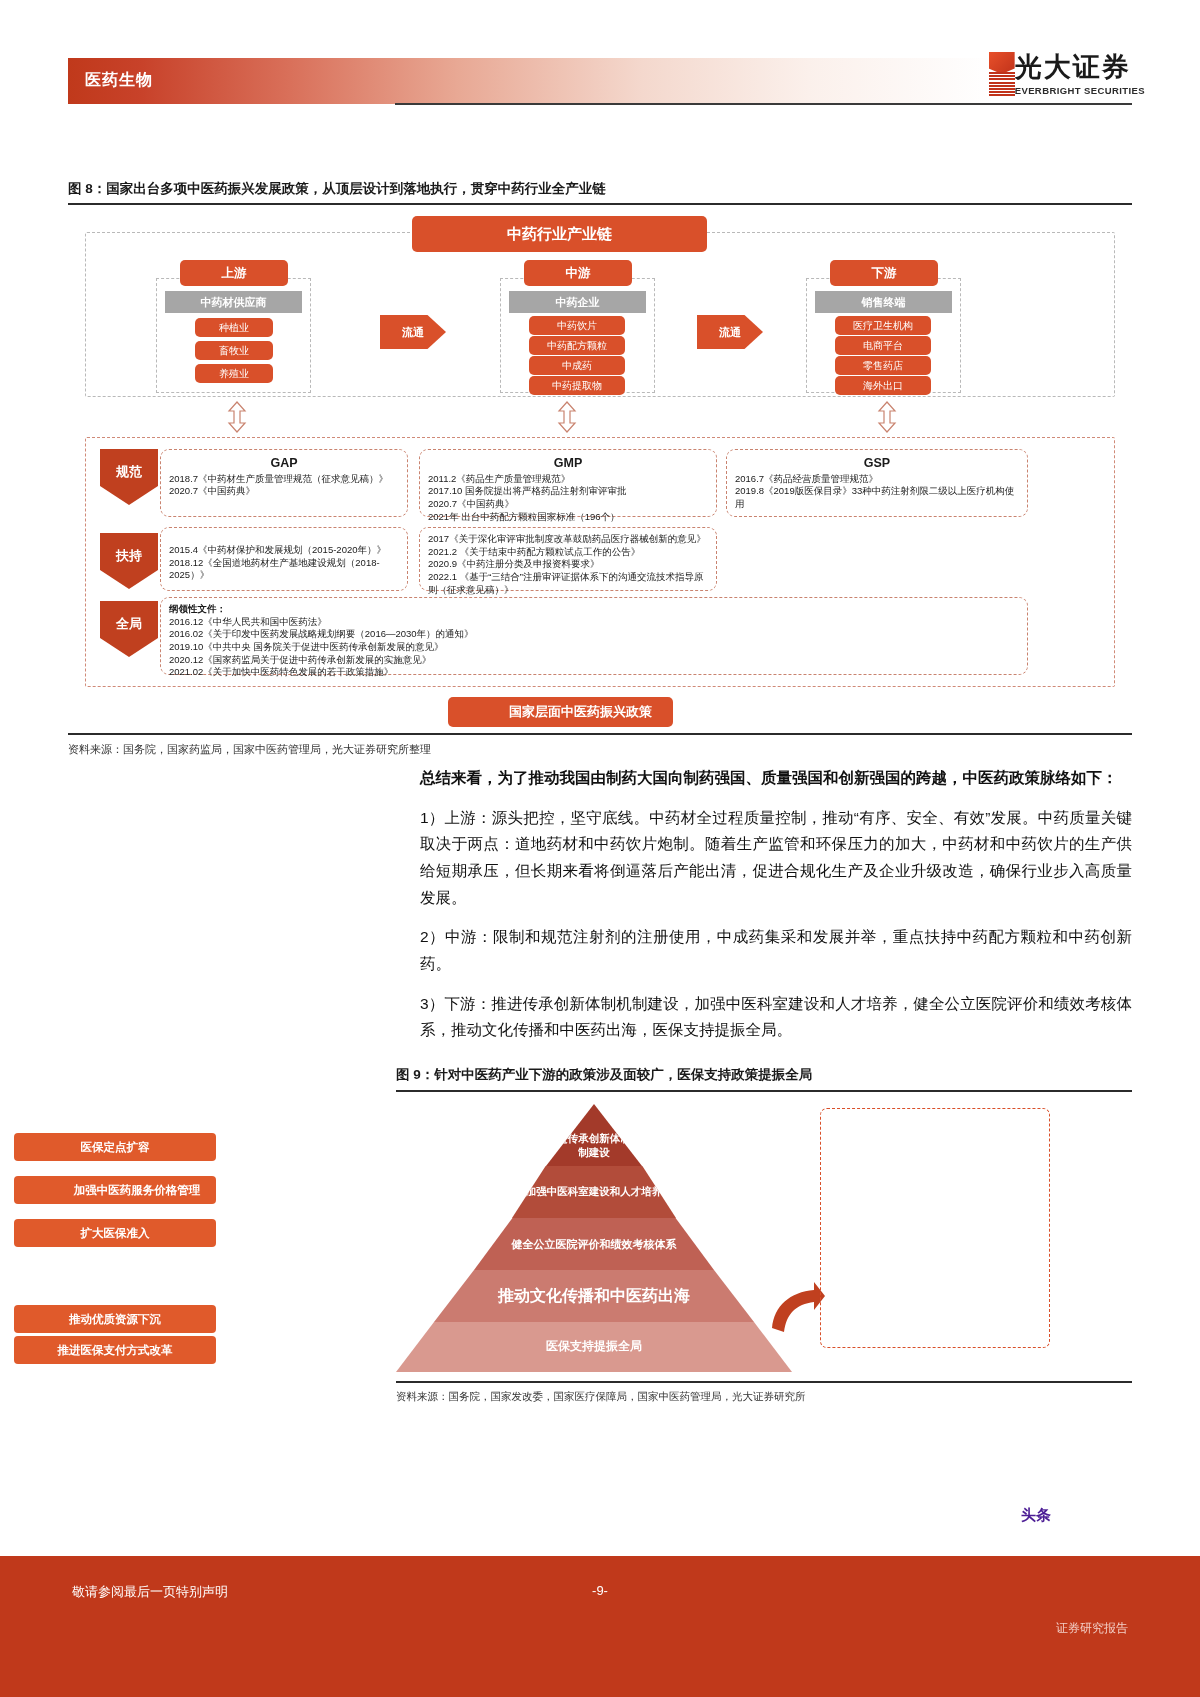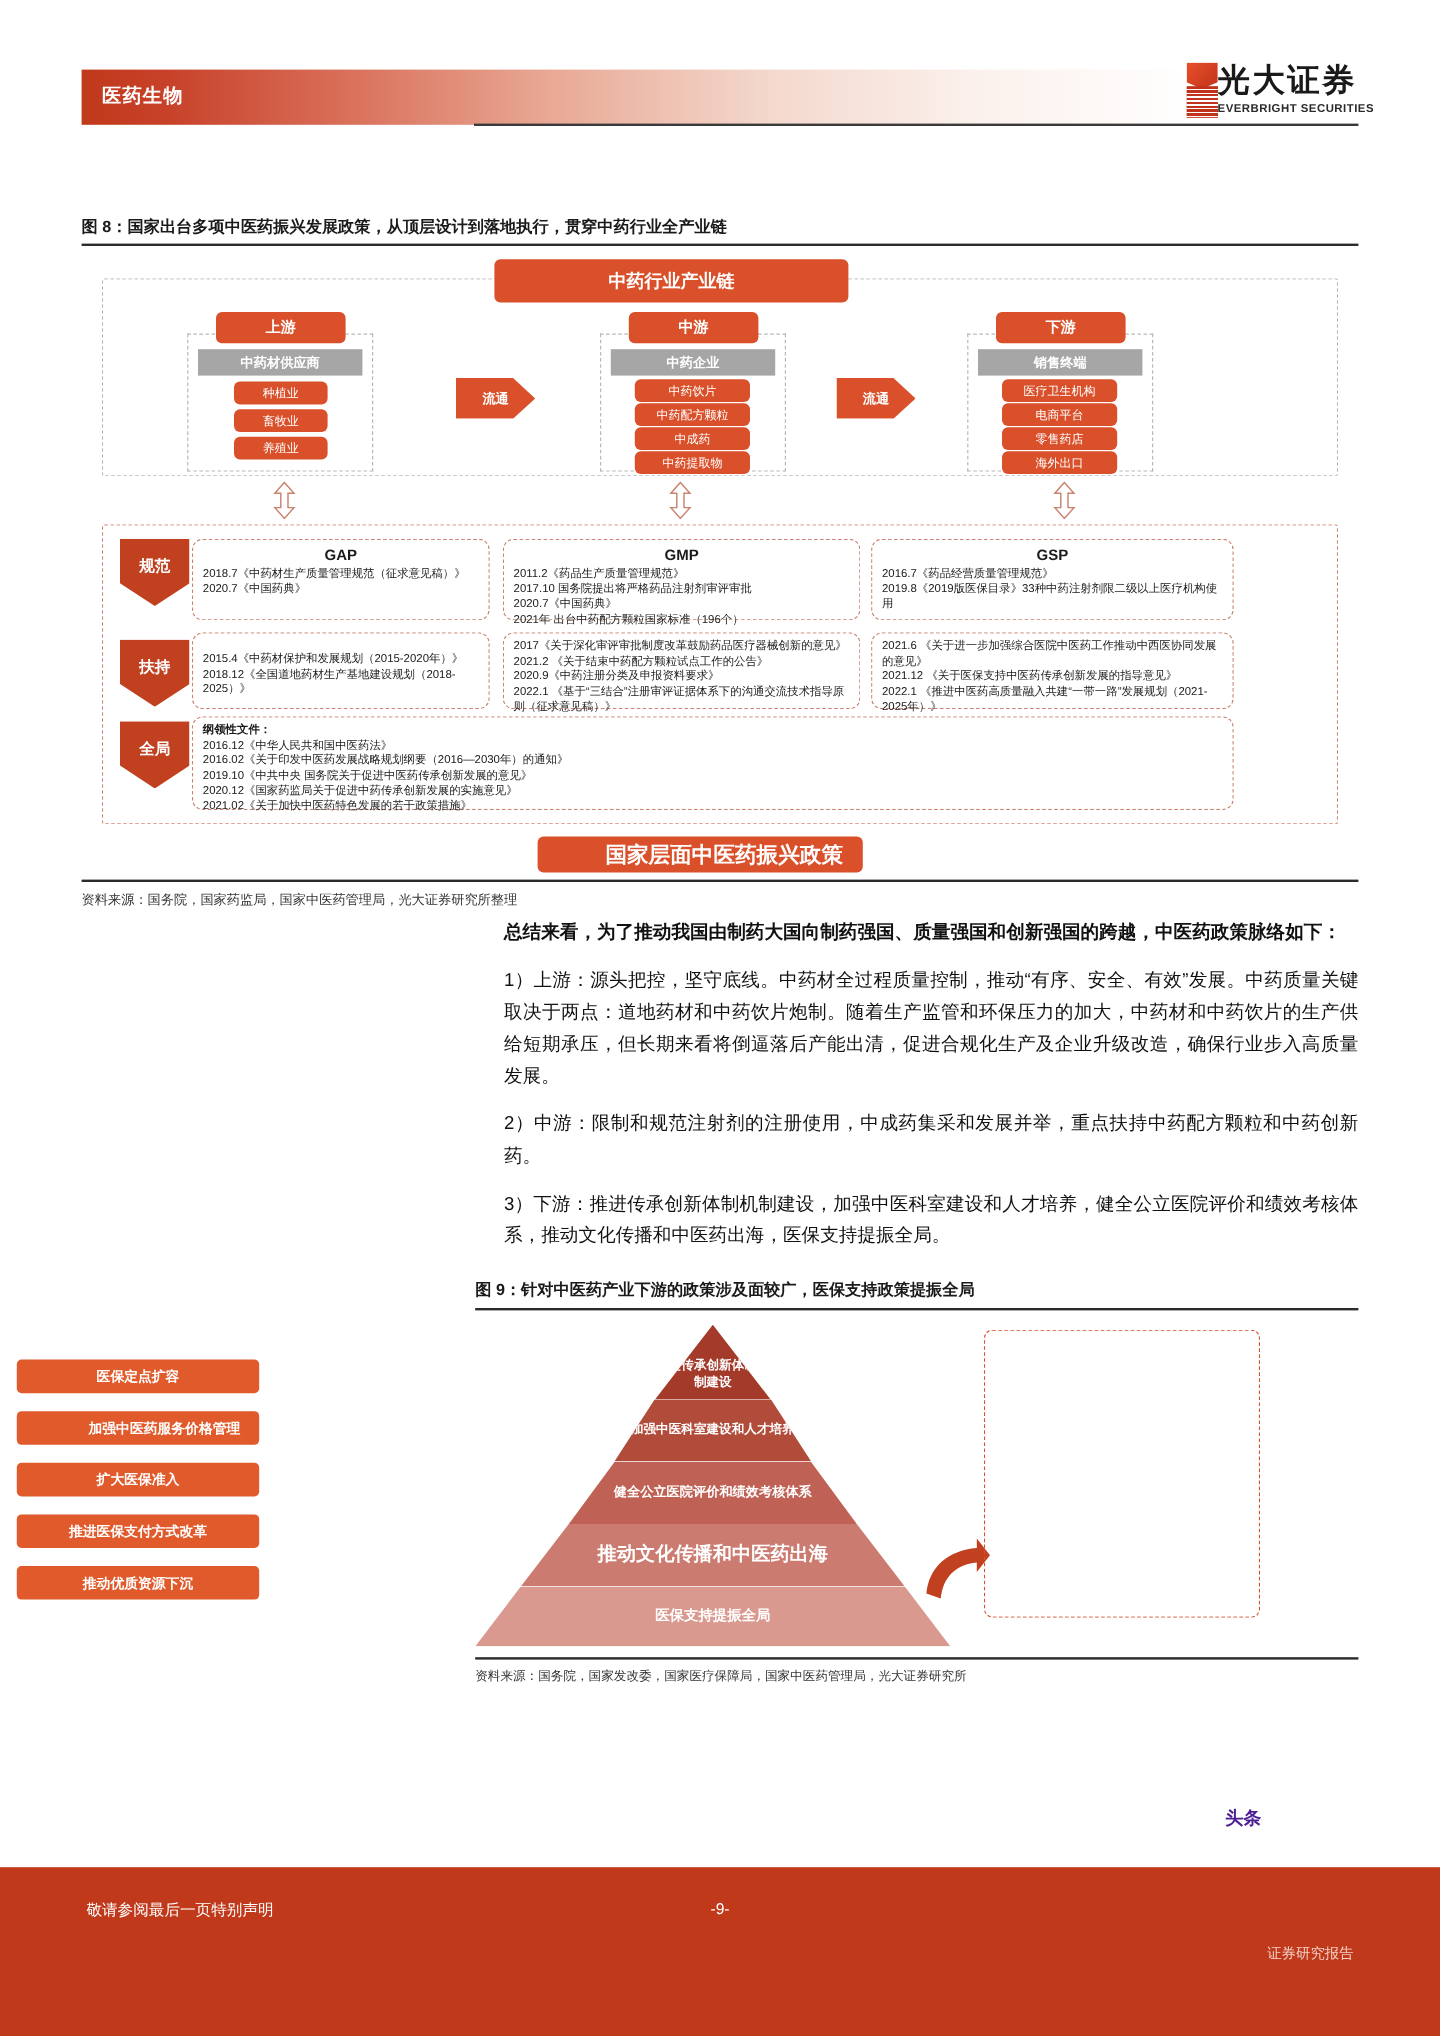--- a/index.html
+++ b/index.html
@@ -76,22 +76,22 @@
     clip-path: polygon(0 0, 100% 0, 100% 66%, 50% 100%, 0 66%);
     padding-bottom: 10px;
   }
   .dashbox {
     position:absolute; border:1.1px dashed #c9836f; border-radius:9px;
     padding:5px 8px; font-size:9.5px; line-height:1.33; color:#1a1a1a;
   }
   .dashbox .bx-title { text-align:center; font-size:12.5px; font-weight:bold; margin-bottom:1px; }
   .dashbox .bold { font-weight:bold; }
   .bottom-pill {
-    position:absolute; left:448px; top:697px; width:271px; height:30px;
-    font-size:18px;
+    position:absolute; left:448px; top:697px; width:225px; height:30px;
+    font-size:13px;
     padding-left:40px;
   }
 
   
   .body-col { position:absolute; left:420px; top:765px; width:712px; }
   .p { font-size:15.5px; line-height:1.72; color:#111; margin-bottom:13px; text-align:justify; }
   .p b { font-weight:bold; }
 
   
   .fig9-cap { left:396px; top:1066px; }
@@ -217,25 +217,20 @@
   <div class="dashbox" style="left:160px; top:527px; width:248px; height:64px;">
     <div style="margin-top:11px;">2015.4《中药材保护和发展规划（2015-2020年）》</div>
     <div>2018.12《全国道地药材生产基地建设规划（2018-2025）》</div>
   </div>
   <div class="dashbox" style="left:419px; top:527px; width:298px; height:64px;">
     <div>2017《关于深化审评审批制度改革鼓励药品医疗器械创新的意见》</div>
     <div>2021.2 《关于结束中药配方颗粒试点工作的公告》</div>
     <div>2020.9《中药注册分类及申报资料要求》</div>
     <div>2022.1 《基于“三结合”注册审评证据体系下的沟通交流技术指导原则（征求意见稿）》</div>
   </div>
-  <div class="dashbox" style="left:726px; top:527px; width:302px; height:64px;">
-    <div>2021.6 《关于进一步加强综合医院中医药工作推动中西医协同发展的意见》</div>
-    <div>2021.12 《关于医保支持中医药传承创新发展的指导意见》</div>
-    <div>2022.1 《推进中医药高质量融入共建“一带一路”发展规划（2021-2025年）》</div>
-  </div>
 
   <div class="chev" style="left:100px; top:601px;">全局</div>
   <div class="dashbox" style="left:160px; top:597px; width:868px; height:78px;">
     <div class="bold">纲领性文件：</div>
     <div>2016.12《中华人民共和国中医药法》</div>
     <div>2016.02《关于印发中医药发展战略规划纲要（2016—2030年）的通知》</div>
     <div>2019.10《中共中央 国务院关于促进中医药传承创新发展的意见》</div>
     <div>2020.12《国家药监局关于促进中药传承创新发展的实施意见》</div>
     <div>2021.02《关于加快中医药特色发展的若干政策措施》</div>
   </div>
@@ -264,21 +259,21 @@
   </div>
 
   <svg class="big-arrow" viewBox="0 0 56 58">
     <path d="M2 48 C4 26 20 12 44 10 L44 2 L55 16 L44 30 L44 22 C26 24 16 34 14 52 Z" fill="#c0401f"></path>
   </svg>
 
   <div class="right-panel"></div>
   <div class="rp-item" style="top:1133px;">医保定点扩容</div>
   <div class="rp-item" style="top:1176px;padding-left:44px;">加强中医药服务价格管理</div>
   <div class="rp-item" style="top:1219px;">扩大医保准入</div>
-  <div class="rp-item" style="top:1262px;">推进医保支付方式改革</div>
+  <div class="rp-item" style="top:1336px;">推进医保支付方式改革</div>
   <div class="rp-item" style="top:1305px;">推动优质资源下沉</div>
 
   <div class="fig-rule fig9-rule-bot"></div>
   <div class="fig9-src">资料来源：国务院，国家发改委，国家医疗保障局，国家中医药管理局，光大证券研究所</div>
 
   <div class="wm">
     <div class="wm-ic">头条</div>
     <div class="wm-tx">每日研投</div>
   </div>
 

